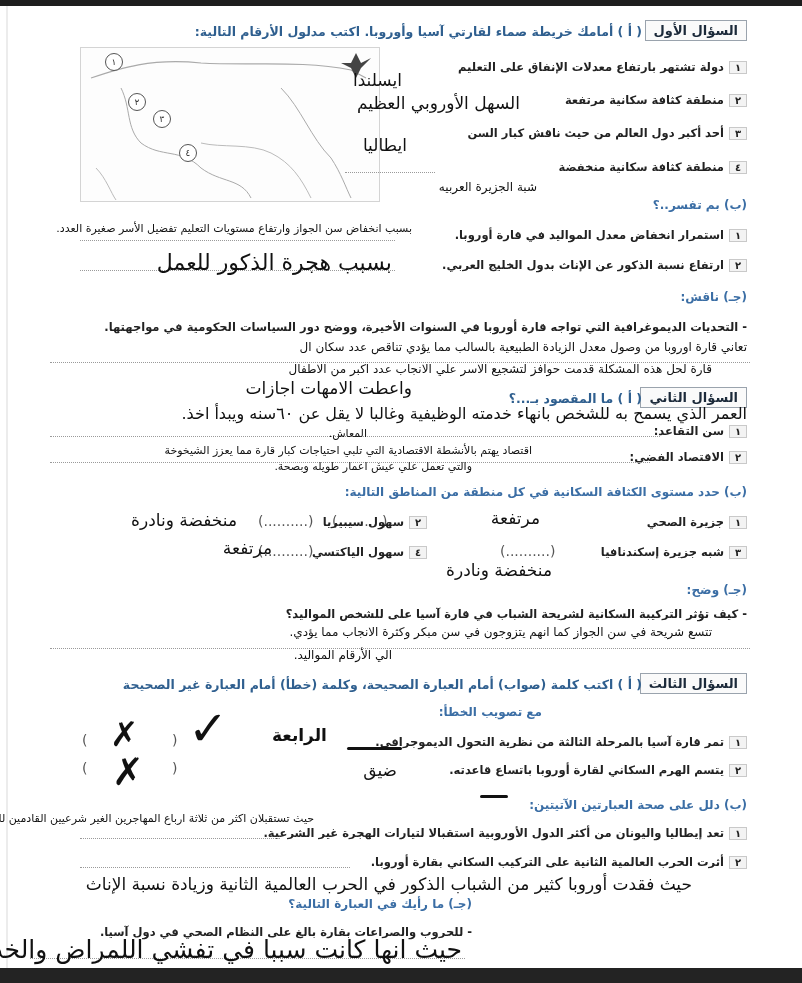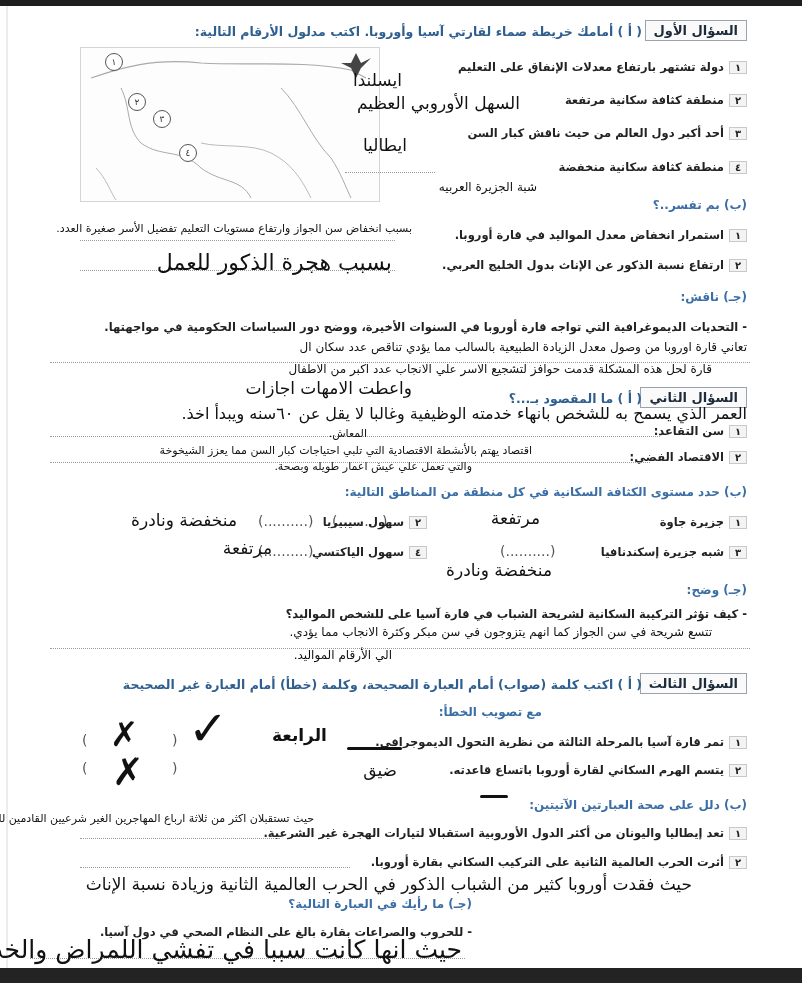--- a/index.html
+++ b/index.html
@@ -104,26 +104,26 @@
 <div class="qbox" style="right:55px; top:387px;">السؤال الثاني</div>
 <div class="abs rtl qtitle" style="right:160px; top:391px;">( أ ) ما المقصود بـ...؟</div>
 
 <div class="abs rtl hw hw-xs" style="right:55px; top:404px; font-size:16px;">العمر الذي يسمح به للشخص بانهاء خدمته الوظيفية وغالبا لا يقل عن ٦٠سنه ويبدأ اخذ.</div>
 <div class="abs rtl item" style="right:55px; top:424px;margin-left:40px;"><span class="num">١</span><span>سن التقاعد:</span></div>
 <div class="dots" style="left:50px; width:610px; top:436px;"></div>
 <div class="abs rtl hw hw-xs" style="right:435px; top:427px;">المعاش.</div>
 
 <div class="abs rtl item" style="right:55px; top:450px;"><span class="num">٢</span><span>الاقتصاد الفضي:</span></div>
 <div class="dots" style="left:50px; width:600px; top:462px;"></div>
-<div class="abs rtl hw hw-xs" style="right:270px; top:444px;">اقتصاد يهتم بالأنشطة الاقتصادية التي تلبي احتياجات كبار السن مما يعزز الشيخوخة</div>
+<div class="abs rtl hw hw-xs" style="right:270px; top:444px;">اقتصاد يهتم بالأنشطة الاقتصادية التي تلبي احتياجات كبار قارة مما يعزز الشيخوخة</div>
 <div class="abs rtl hw hw-xs" style="right:330px; top:460px;">والتي تعمل علي عيش اعمار طويله وبصحة.</div>
 
 <div class="abs rtl sub" style="right:55px; top:485px;">(ب) حدد مستوى الكثافة السكانية في كل منطقة من المناطق التالية:</div>
 
-<div class="abs rtl item" style="right:55px; top:515px;"><span class="num">١</span><span>جزيرة جاوة</span></div>
+<div class="abs rtl item" style="right:55px; top:515px;"><span class="num">١</span><span>جزيرة الصحي</span></div>
 <div class="abs paren" style="left:332px; top:513px;">(..........)</div>
 <div class="abs rtl hw hw-md" style="right:262px; top:508px;">مرتفعة</div>
 
 <div class="abs rtl item" style="right:375px; top:515px;"><span class="num">٢</span><span>سهول سيبيريا</span></div>
 <div class="abs paren" style="left:258px; top:513px;">(..........)</div>
 <div class="abs rtl hw hw-md" style="right:565px; top:510px;">منخفضة ونادرة</div>
 
 <div class="abs rtl item" style="right:55px; top:545px;"><span class="num">٣</span><span>شبه جزيرة إسكندنافيا</span></div>
 <div class="abs paren" style="left:500px; top:543px;">(..........)</div>
 <div class="abs rtl hw hw-md" style="right:250px; top:560px;">منخفضة ونادرة</div>

